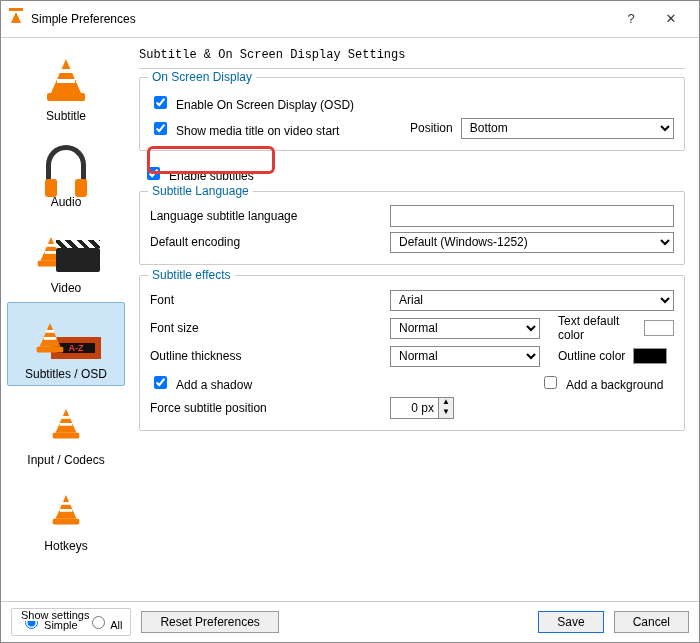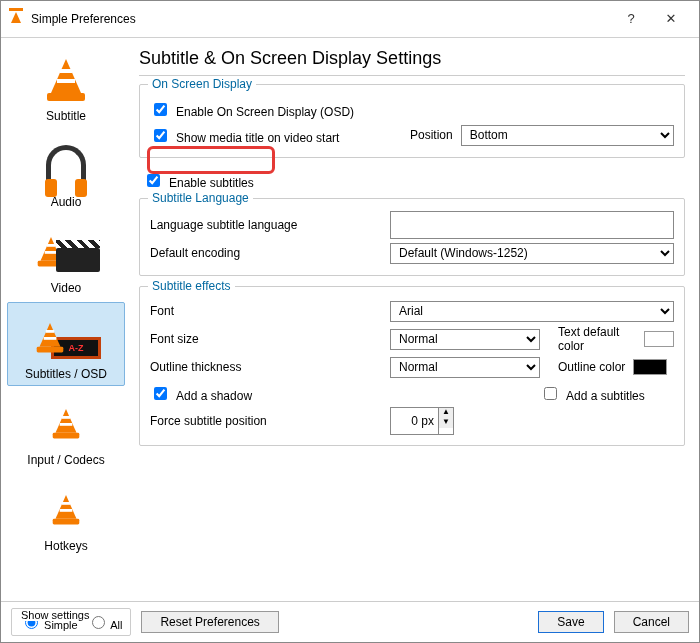--- a/index.html
+++ b/index.html
@@ -9,31 +9,31 @@
   .titlebar .app-icon { width: 16px; height: 16px; margin-right: 6px; }
   .titlebar .title { flex: 1; font-size: 12px; }
   .titlebar .tb-btn { width: 40px; height: 28px; text-align: center; line-height: 28px; font-size: 13px; color:#333;}
   .body { flex: 1; display: flex; overflow: hidden; }
   .sidebar { width: 130px; padding: 4px 0; overflow-y: auto; }
   .cat { width: 118px; margin: 2px auto; text-align: center; padding: 6px 2px 4px; border: 1px solid transparent; border-radius: 2px;}
   .cat.selected { background: #cde6f7; border: 1px solid #7eb4e0;}
   .cat .icon-wrap { height: 56px; display: flex; align-items: center; justify-content: center;}
   .cat .lbl { font-size: 12px; margin-top: 2px;}
   .main { flex: 1; padding: 8px 14px 0 8px; overflow-y: auto;}
-  .page-title { font-size: 18px; font-weight: 400; margin: 2px 0 6px; }
+  .page-title { font-size: 12px; font-weight: 400; margin: 2px 0 6px; font-family: Liberation Mono, monospace; }
   hr.sep { border: none; border-top: 1px solid #ccc; margin: 0 0 8px;}
   .group { border: 1px solid #ccc; border-radius: 2px; padding: 10px 10px 8px; margin-bottom: 10px; position: relative;}
   .group-title { position: absolute; top: -8px; left: 8px; background: #fff; padding: 0 4px; font-size: 12px; color: #0369a1;}
   .row { display: flex; align-items: center; min-height: 24px; margin: 2px 0;}
   .row .lbl { flex: 0 0 240px; }
   .row .field { flex: 0 0 150px;}
   .row .inline-lbl { margin-left: 18px; margin-right: 8px;}
   label.chk { display: inline-flex; align-items: flex-end; gap: 6px; }
   input[type="checkbox"] { width: 13px; height: 13px;}
-  select, input[type="text"] { font-size: 12px; height: 28px; border: 1px solid #888; background: #fff; padding: 0 4px;}
+  select, input[type="text"] { font-size: 12px; height: 22px; border: 1px solid #888; background: #fff; padding: 0 4px;}
   select { height: 21px;}
   .full { width: 100%; }
   .spin-wrap { display: inline-flex; align-items: stretch;}
   .spin-wrap input { width: 48px; text-align: right; border-right: none;}
   .spin-btns { display: flex; flex-direction: column; border: 1px solid #888;}
   .spin-btns div { width: 14px; height: 10px; font-size: 8px; line-height: 8px; text-align: center; background: #eee;}
   .swatch { display: inline-block; width: 34px; height: 16px; border: 1px solid #999;}
   .swatch.white { background: #fff;}
   .swatch.black { background: #000;}
   .highlight-box { position: absolute; border: 3px solid #e53935; border-radius: 6px; left:146px; top:145px; width:128px; height:28px; pointer-events:none;}
@@ -52,21 +52,21 @@
   .cone .s1 { width:12px; left:13px; top:12px;}
   .cone .s2 { width:18px; left:10px; top:22px;}
   .mini-cone { position: relative; width:14px; height:14px;}
   .mini-cone .t { width:0;height:0;border-left:5px solid transparent;border-right:5px solid transparent;border-bottom:11px solid #f57c00;position:absolute;left:2px;top:1px;}
   .mini-cone .b { position:absolute;bottom:0;left:0;width:14px;height:3px;background:#f57c00;}
   .headphones { width:40px; height:40px; border:5px solid #333; border-bottom:none; border-radius:20px 20px 0 0; position:relative;}
   .headphones::before,.headphones::after{content:"";position:absolute;width:12px;height:18px;background:#f57c00;border-radius:3px;bottom:-12px;}
   .headphones::before{left:-6px;} .headphones::after{right:-6px;}
   .clapper { width:44px; height:24px; background:#222; position:relative; border-radius:2px;}
   .clapper .top{position:absolute;top:-8px;left:0;width:44px;height:8px;background:repeating-linear-gradient(45deg,#fff,#fff 4px,#222 4px,#222 8px);}
-  .osd-box { width:50px; height:22px; background:#111; border:3px solid #c2410c; display:flex; align-items:center; justify-content:center; color:#f33; font-size:9px; font-weight:bold;}
+  .osd-box { width:50px; height:22px; background:#111; border:6px solid #c2410c; display:flex; align-items:center; justify-content:center; color:#f33; font-size:9px; font-weight:bold;}
   .dual .cone{transform:scale(0.7);}
 </style>
 </head>
 <body>
 
 <div class="window">
 
   <div class="titlebar">
     <span class="app-icon">
       <span class="mini-cone"><span class="t"></span><span class="b"></span></span>
@@ -215,21 +215,21 @@
           <span class="swatch black"></span>
         </div>
         <div class="row">
           <label class="chk chk-col">
             <input type="checkbox" checked="" style="">
             <span>Add a shadow</span>
           </label>
           <span style="flex:0 0 250px"></span>
           <label class="chk">
             <input type="checkbox" style="">
-            <span>Add a subtitles</span>
+            <span>Add a background</span>
           </label>
         </div>
         <div class="row">
           <span class="lbl">Force subtitle position</span>
           <span class="spin-wrap">
             <input type="text" value="0 px" style="">
             <span class="spin-btns">
               <div>▲</div>
               <div>▼</div>
             </span>

